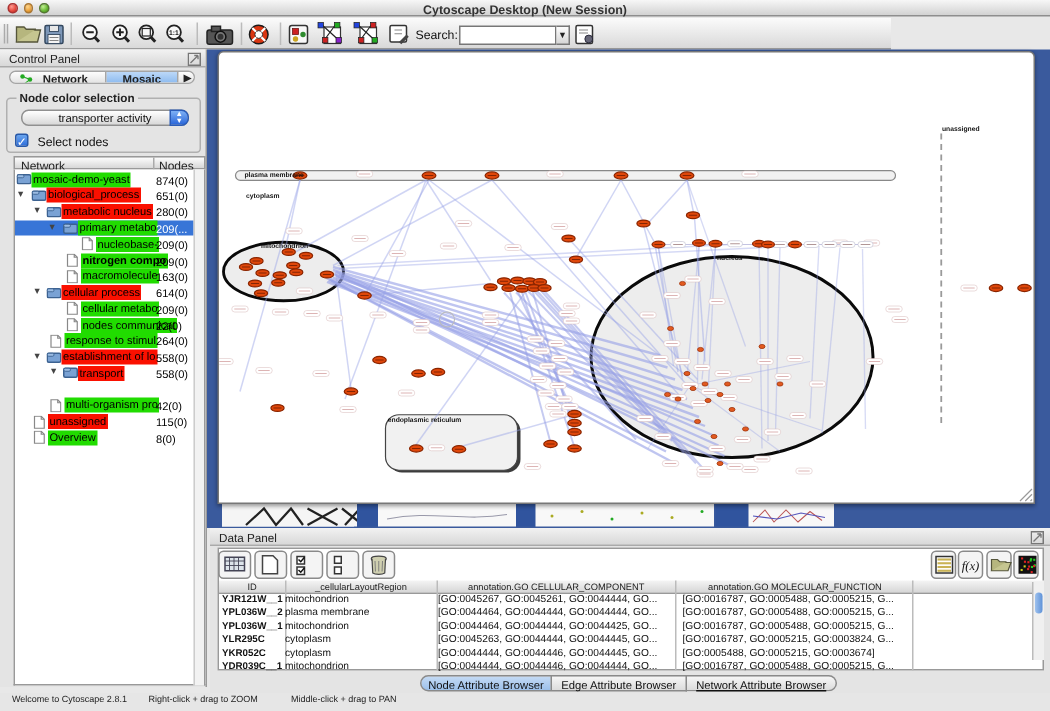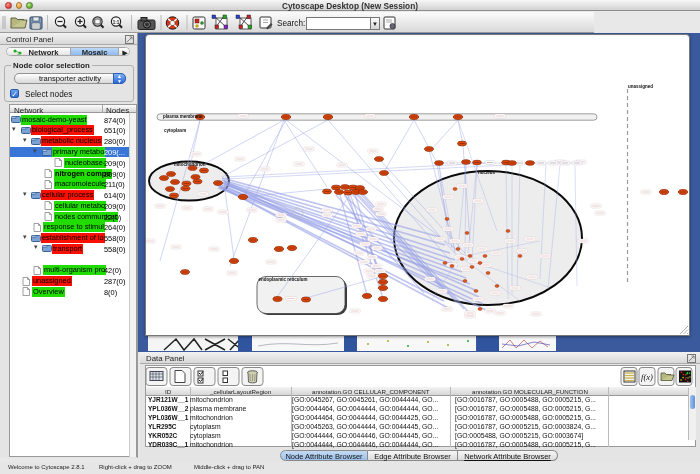--- a/index.html
+++ b/index.html
@@ -228,21 +228,21 @@
           <span class="num">209(0)</span>
         </div>
         <div class="trow" style="top:65.7px;">
           <span style="position:absolute;left:34px;top:1.2px;">
             <svg class="ti" width="8" height="9" viewBox="0 0 8 9">
               <path d="M1 0.5 L5.5 0.5 L7.5 2.5 L7.5 8.5 L1 8.5 Z" fill="#fff" stroke="#888" stroke-width="0.8"></path>
               <path d="M5.5 0.5 L5.5 2.5 L7.5 2.5" fill="none" stroke="#888" stroke-width="0.8"></path>
             </svg>
           </span>
           <span class="lg" style="position:absolute;left:44px;top:0.5px;">macromolecule</span>
-          <span class="num">211(0)</span>
+          <span class="num">163(0)</span>
         </div>
         <div class="trow" style="top:76.5px;">
           <span style="position:absolute;left:13px;top:-1px;"><span class="tri">▾</span></span>
           <span style="position:absolute;left:21px;top:1.2px;">
             <svg class="ti" width="10" height="8" viewBox="0 0 10 8">
               <rect x="0.5" y="1.5" width="9" height="6" rx="1" fill="#7aa2d4" stroke="#3c6291"></rect>
               <rect x="0.5" y="1.5" width="4.5" height="2" rx="1" fill="#9dbde4" stroke="#3c6291" stroke-width="0.6"></rect>
             </svg>
           </span>
           <span class="lr" style="position:absolute;left:31px;top:0.5px;">cellular process</span>
@@ -311,21 +311,21 @@
           <span class="num">42(0)</span>
         </div>
         <div class="trow" style="top:162.4px;">
           <span style="position:absolute;left:12px;top:1.2px;">
             <svg class="ti" width="8" height="9" viewBox="0 0 8 9">
               <path d="M1 0.5 L5.5 0.5 L7.5 2.5 L7.5 8.5 L1 8.5 Z" fill="#fff" stroke="#888" stroke-width="0.8"></path>
               <path d="M5.5 0.5 L5.5 2.5 L7.5 2.5" fill="none" stroke="#888" stroke-width="0.8"></path>
             </svg>
           </span>
           <span class="lr" style="position:absolute;left:22px;top:0.5px;">unassigned</span>
-          <span class="num">287(0)</span>
+          <span class="num">115(0)</span>
         </div>
         <div class="trow" style="top:173.2px;">
           <span style="position:absolute;left:12px;top:1.2px;">
             <svg class="ti" width="8" height="9" viewBox="0 0 8 9">
               <path d="M1 0.5 L5.5 0.5 L7.5 2.5 L7.5 8.5 L1 8.5 Z" fill="#fff" stroke="#888" stroke-width="0.8"></path>
               <path d="M5.5 0.5 L5.5 2.5 L7.5 2.5" fill="none" stroke="#888" stroke-width="0.8"></path>
             </svg>
           </span>
           <span class="lg" style="position:absolute;left:22px;top:0.5px;">Overview</span>
           <span class="num">8(0)</span>

